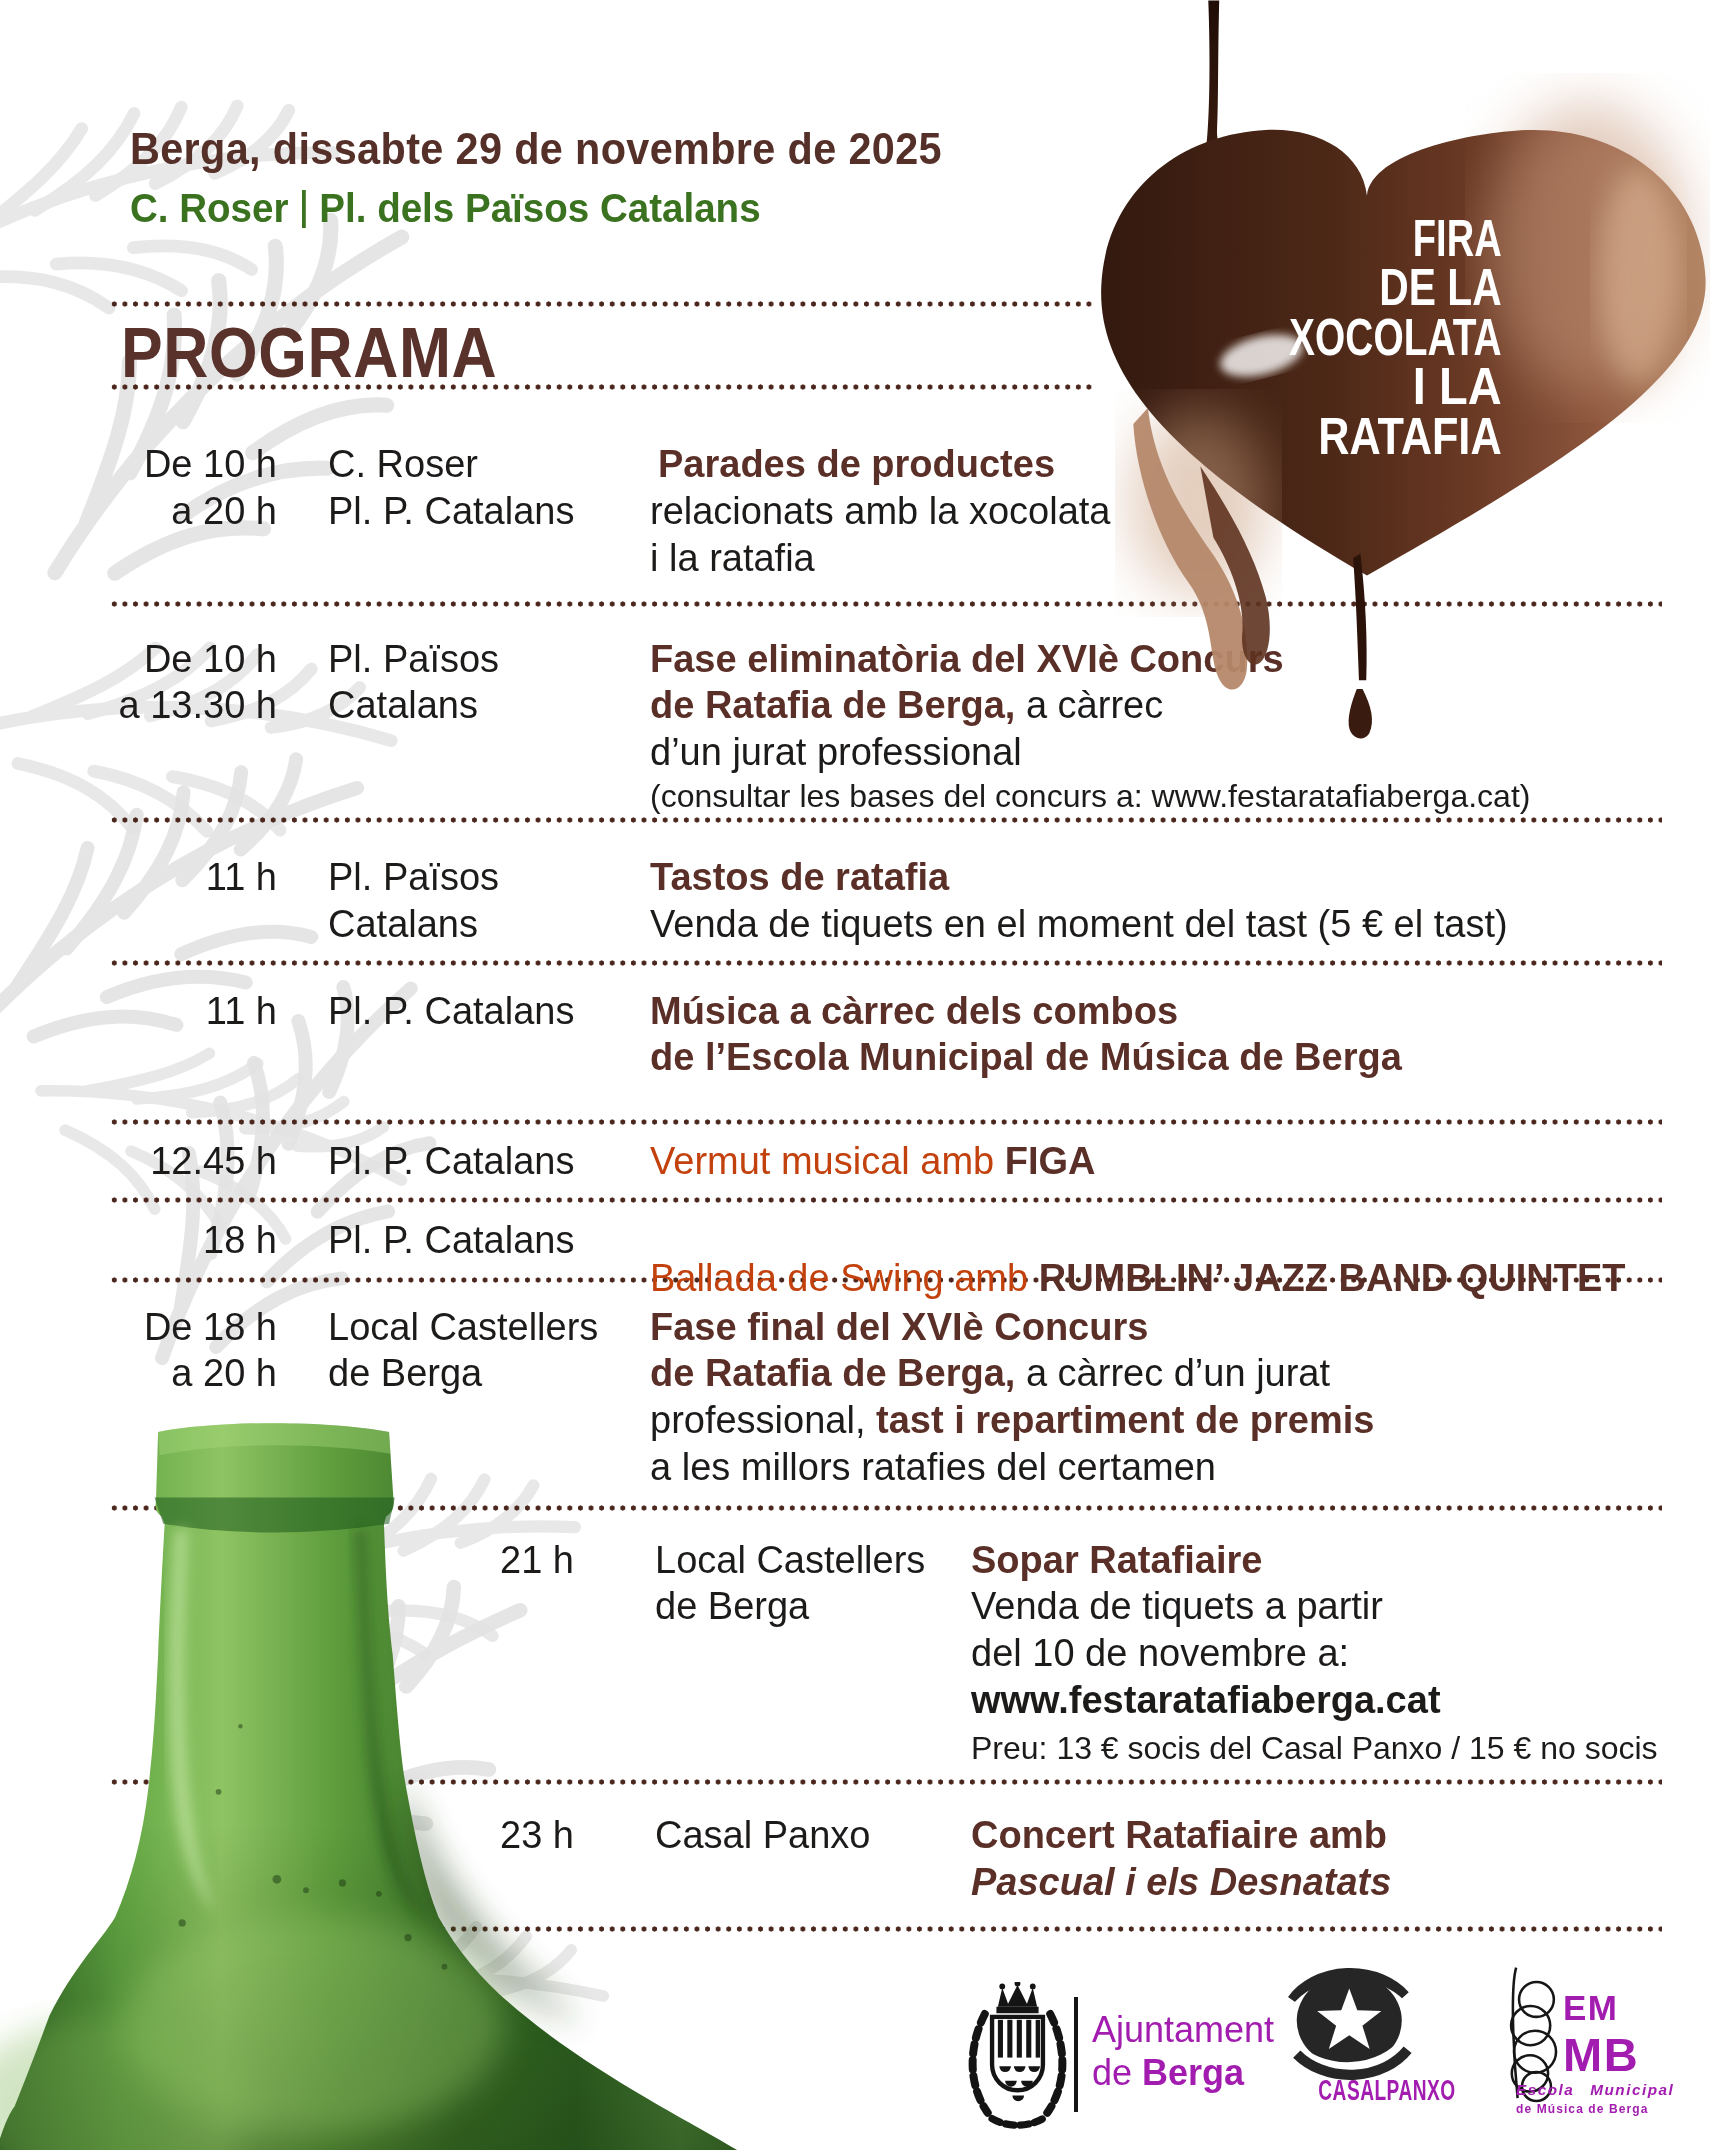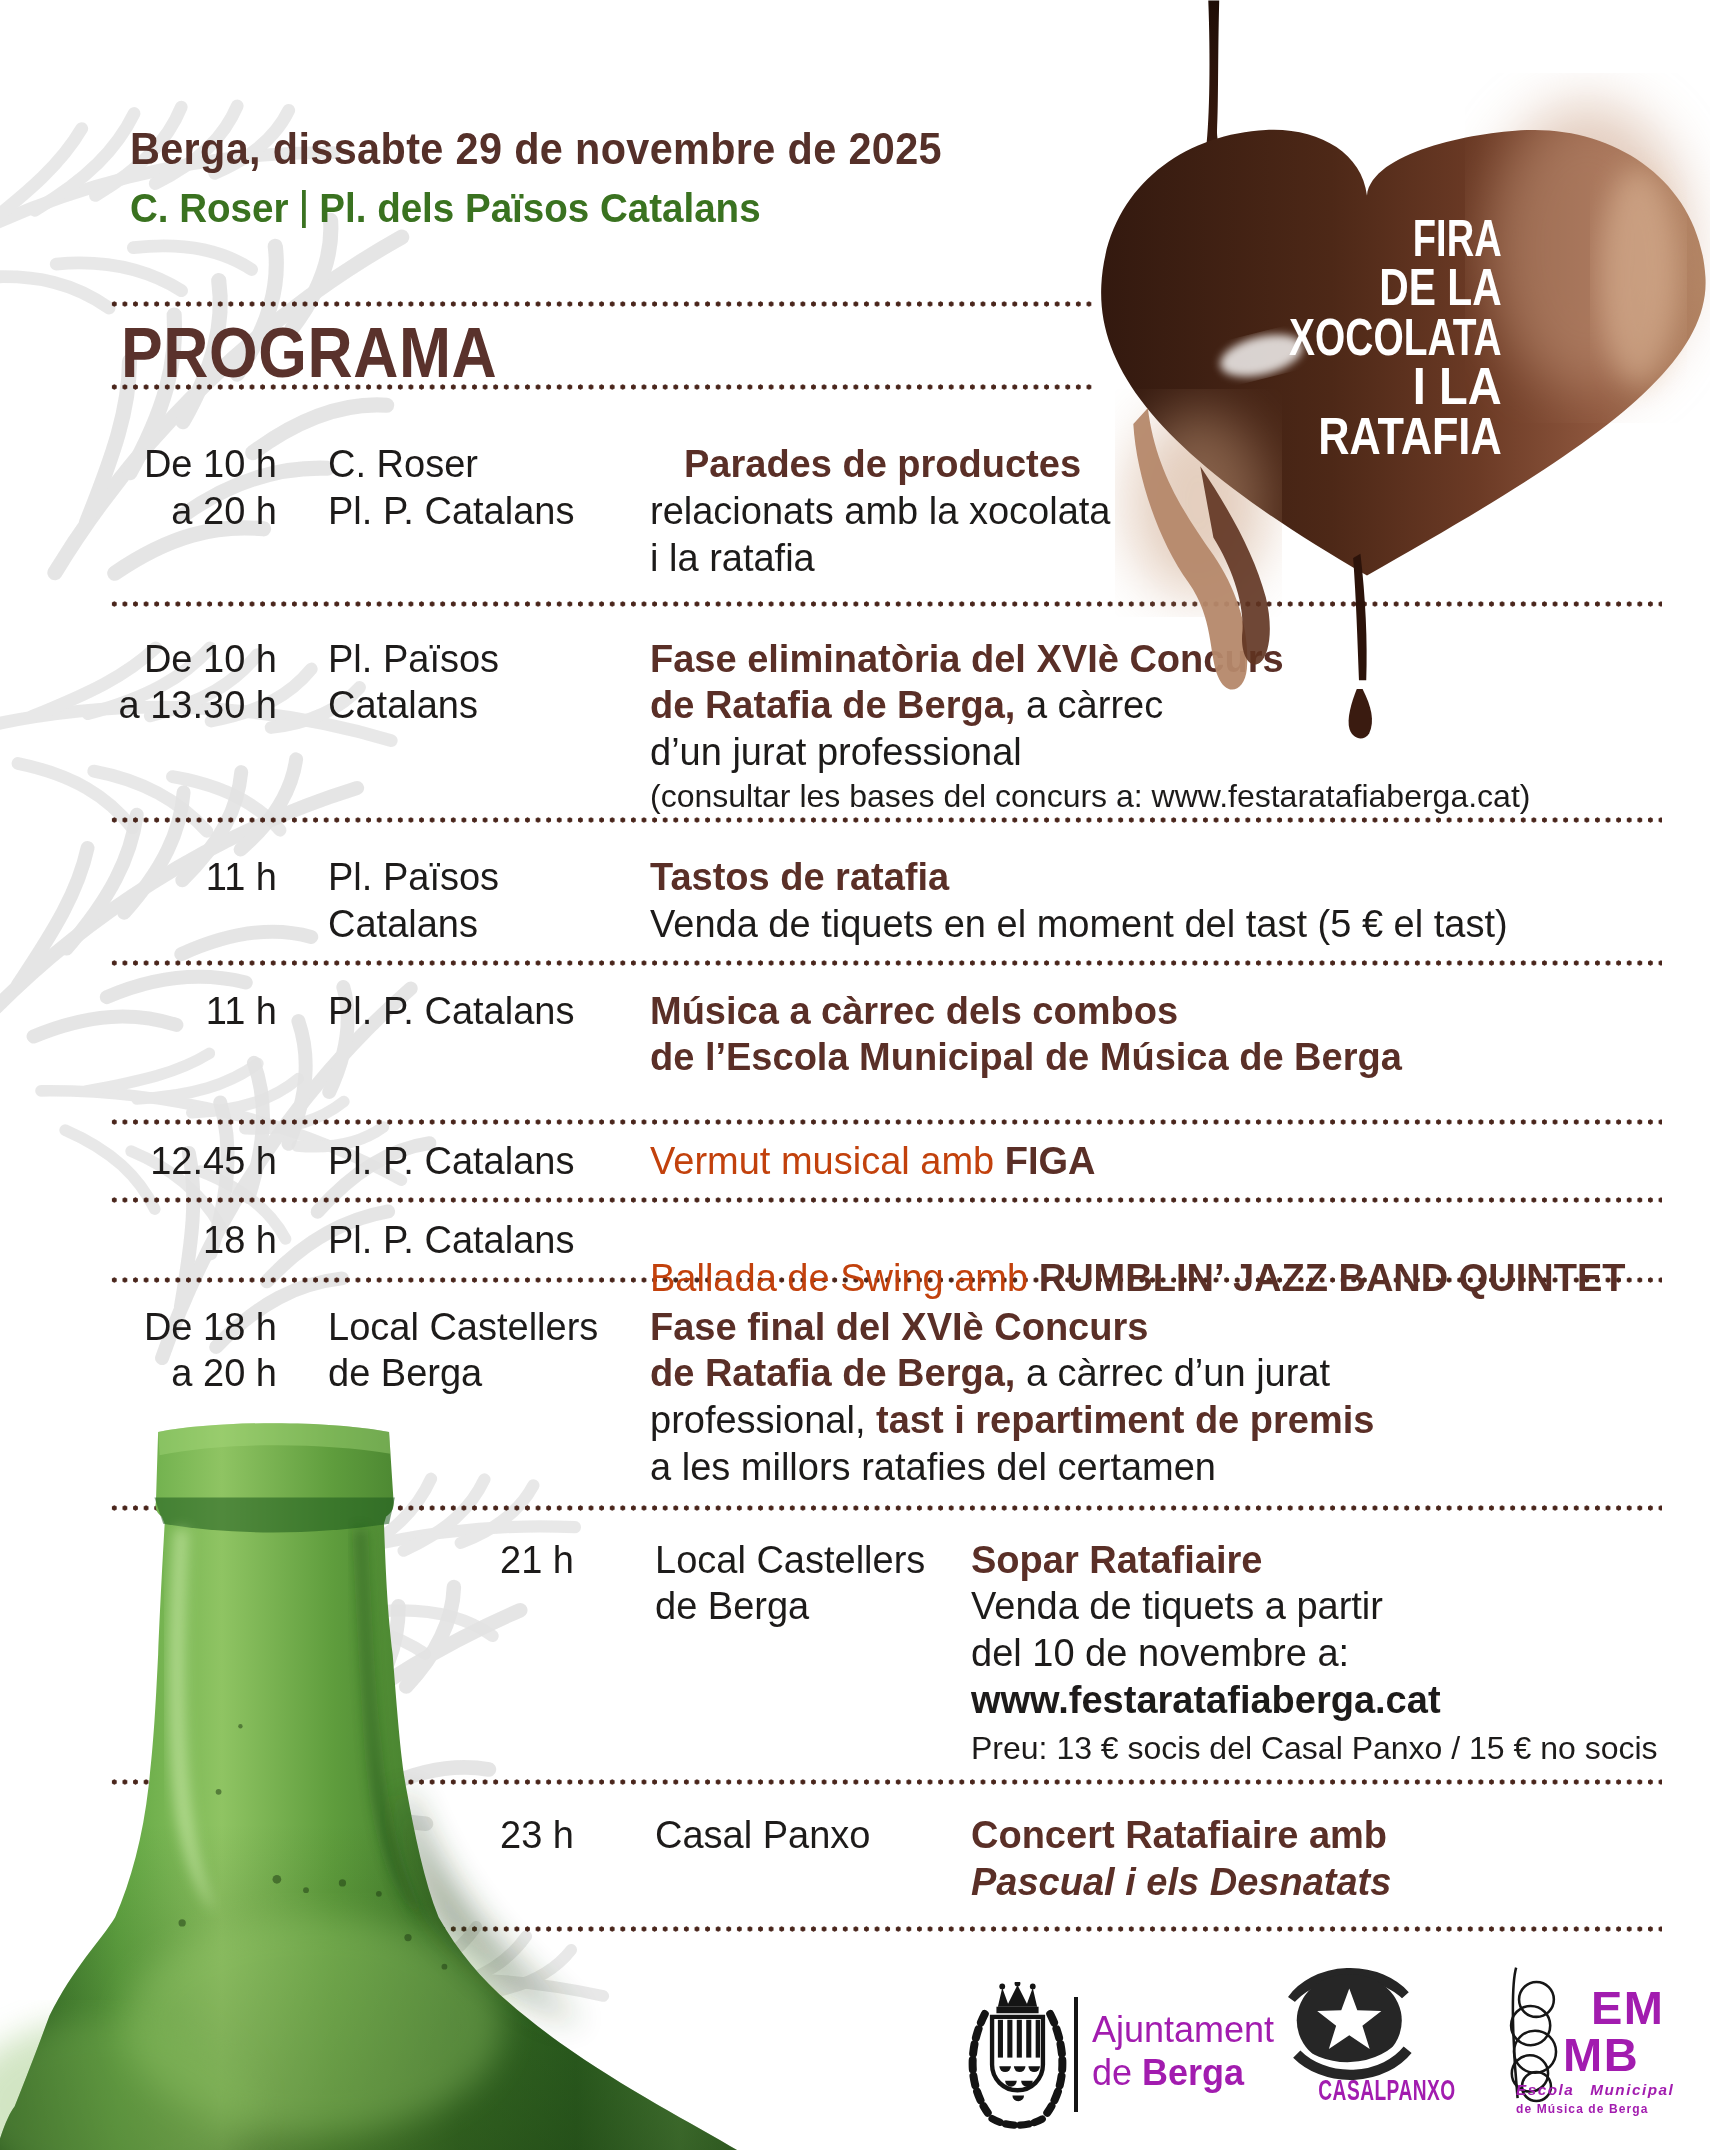--- a/index.html
+++ b/index.html
@@ -28,21 +28,21 @@
   .k{color:#1d1b1a;}
   .kb{color:#1d1b1a;font-weight:bold;}
   .mbi{color:#5a2f27;font-weight:bold;font-style:italic;}
   
   .logo-text{color:#a21caf;}
   #aj-line1{left:1092px;top:2009px;font-size:36px;height:41px;line-height:41px;}
   #aj-line2{left:1092px;top:2052px;font-size:36px;height:41px;line-height:41px;}
   #aj-bar{left:1074px;top:1997px;width:3.6px;height:115px;background:#141414;}
   #cp-label{left:1283px;top:2074px;width:128px;text-align:center;font-size:29px;font-weight:bold;}
   #cp-label span{display:inline-block;transform:scaleX(.66);transform-origin:center;white-space:nowrap;letter-spacing:0.7px;}
-  #emmb-em{left:1563px;top:1985px;font-size:47px;font-weight:bold;height:45px;line-height:45px;letter-spacing:1.5px;margin-left:28px;}
+  #emmb-em{left:1563px;top:1985px;font-size:35px;font-weight:bold;height:45px;line-height:45px;letter-spacing:1.5px;}
   #emmb-mb{left:1563px;top:2032px;font-size:47px;font-weight:bold;height:45px;line-height:45px;letter-spacing:1.5px;}
   #emmb-s1{left:1516px;top:2081px;font-size:15.3px;font-weight:bold;letter-spacing:1.5px;word-spacing:10.2px;font-style:italic;}
   #emmb-s2{left:1516px;top:2102px;font-size:12px;font-weight:bold;letter-spacing:1.1px;}
   svg text{font-family:"Liberation Sans","DejaVu Sans",sans-serif;}
 </style>
 </head>
 <body>
 
 <div id="page">
 
@@ -86,21 +86,21 @@
       <div class="abs dotsep" style="left: 109px; top: 1119px; width: 1553px; z-index: 1;"></div>
       <div class="abs dotsep" style="left: 109px; top: 1197px; width: 1553px; z-index: 1;"></div>
       <div class="abs dotsep" style="left: 109px; top: 1277px; width: 1553px; z-index: 1;"></div>
       <div class="abs dotsep" style="left: 109px; top: 1505px; width: 1553px; z-index: 1;"></div>
       <div class="abs dotsep" style="left: 109px; top: 1779px; width: 1553px; z-index: 1;"></div>
       <div class="abs dotsep" style="left: 109px; top: 1926px; width: 1553px; z-index: 1;"></div>
       <div class="abs sched-line time" style="left: -175px; top: 441px; width: 452px; z-index: 2;">De 10 h</div>
       <div class="abs sched-line time" style="left: -175px; top: 488px; width: 452px; z-index: 2;">a 20 h</div>
       <div class="abs sched-line" style="left: 328px; top: 441px; width: 313px; z-index: 2;">C. Roser</div>
       <div class="abs sched-line" style="left: 328px; top: 488px; width: 313px; z-index: 2;">Pl. P. Catalans</div>
-      <div class="abs sched-line" style="left: 684px; top: 441px; z-index: 2; text-align: center;"><span class="mb">Parades de productes</span></div>
+      <div class="abs sched-line" style="left: 658px; top: 441px; z-index: 2; text-align: center;"><span class="mb">Parades de productes</span></div>
       <div class="abs sched-line" style="left: 650px; top: 488px; z-index: 2;"><span class="k">relacionats amb la xocolata</span></div>
       <div class="abs sched-line" style="left: 650px; top: 535px; z-index: 2;"><span class="k">i la ratafia</span></div>
       <div class="abs sched-line time" style="left: -175px; top: 636px; width: 452px; z-index: 2;">De 10 h</div>
       <div class="abs sched-line time" style="left: -175px; top: 682px; width: 452px; z-index: 2;">a 13.30 h</div>
       <div class="abs sched-line" style="left: 328px; top: 636px; width: 313px; z-index: 2;">Pl. Països</div>
       <div class="abs sched-line" style="left: 328px; top: 682px; width: 313px; z-index: 2;">Catalans</div>
       <div class="abs sched-line" style="left: 650px; top: 636px; z-index: 2;"><span class="mb">Fase eliminatòria del XVIè Concurs</span></div>
       <div class="abs sched-line" style="left: 650px; top: 682px; z-index: 2;"><span class="mb">de Ratafia de Berga,</span><span class="k"> a càrrec</span></div>
       <div class="abs sched-line" style="left: 650px; top: 729px; z-index: 2;"><span class="k">d’un jurat professional</span></div>
       <div class="abs sched-line sm" style="left: 650px; top: 773px; z-index: 2;"><span class="k">(consultar les bases del concurs a: www.festaratafiaberga.cat)</span></div>

